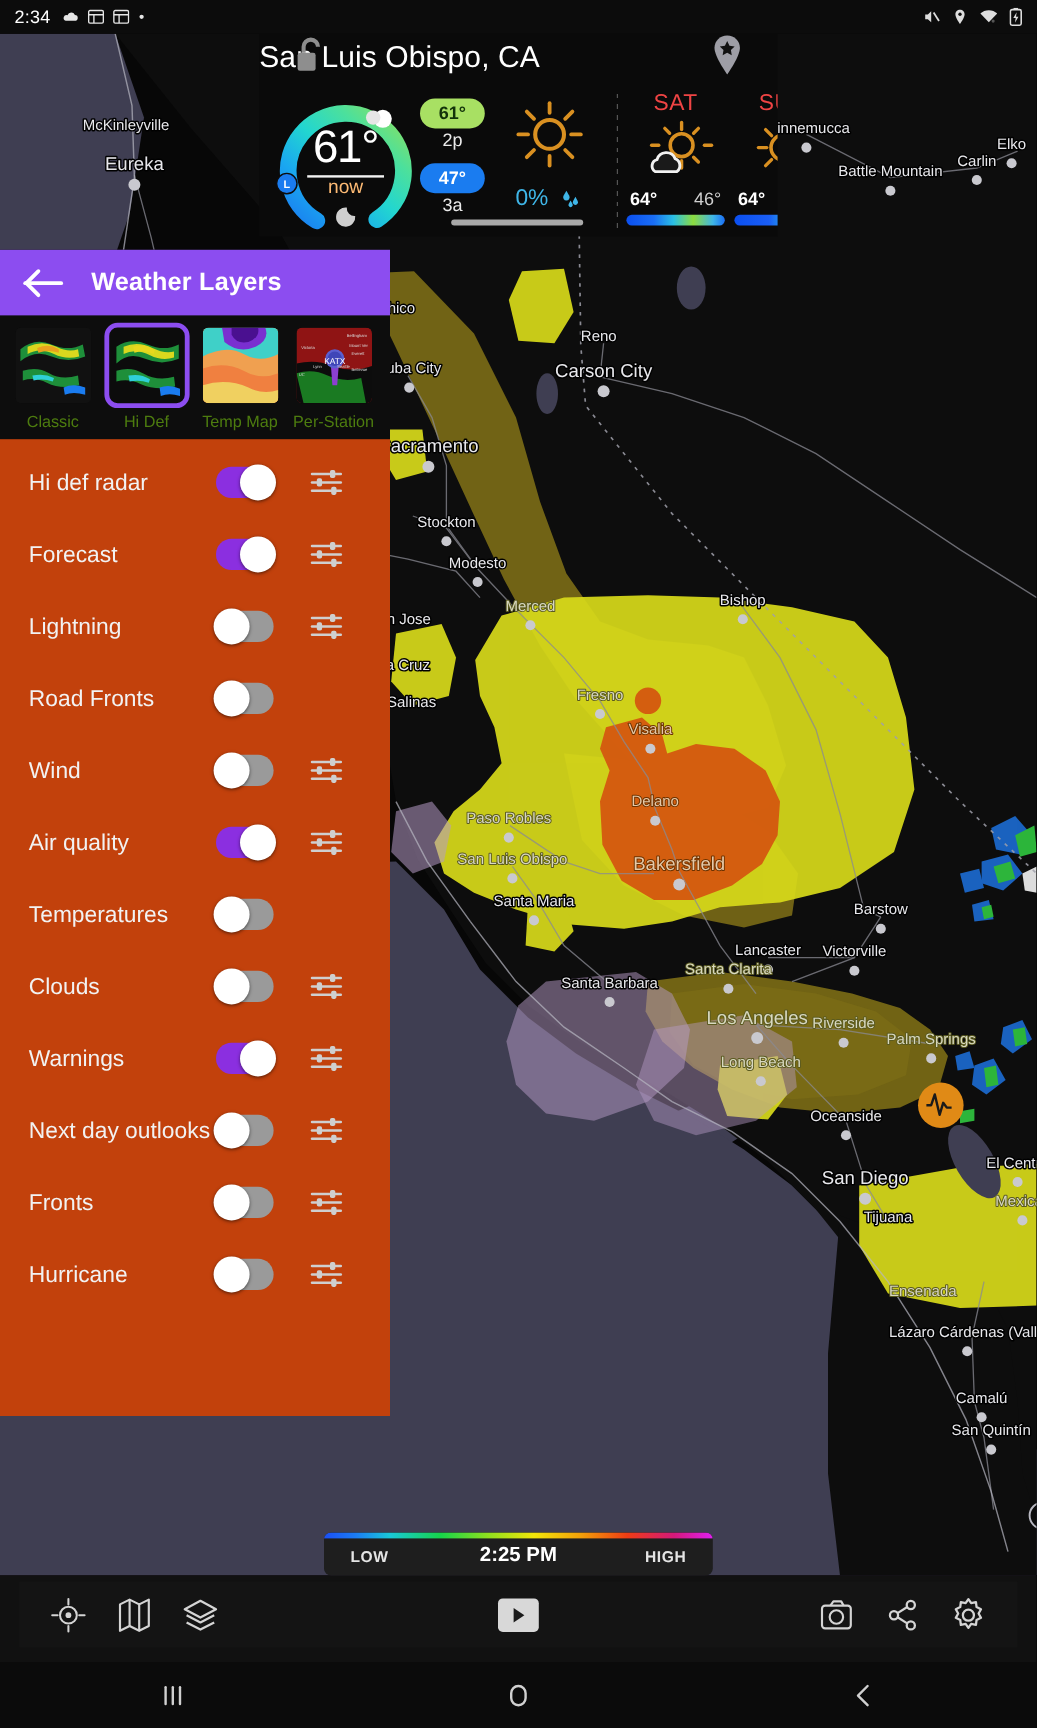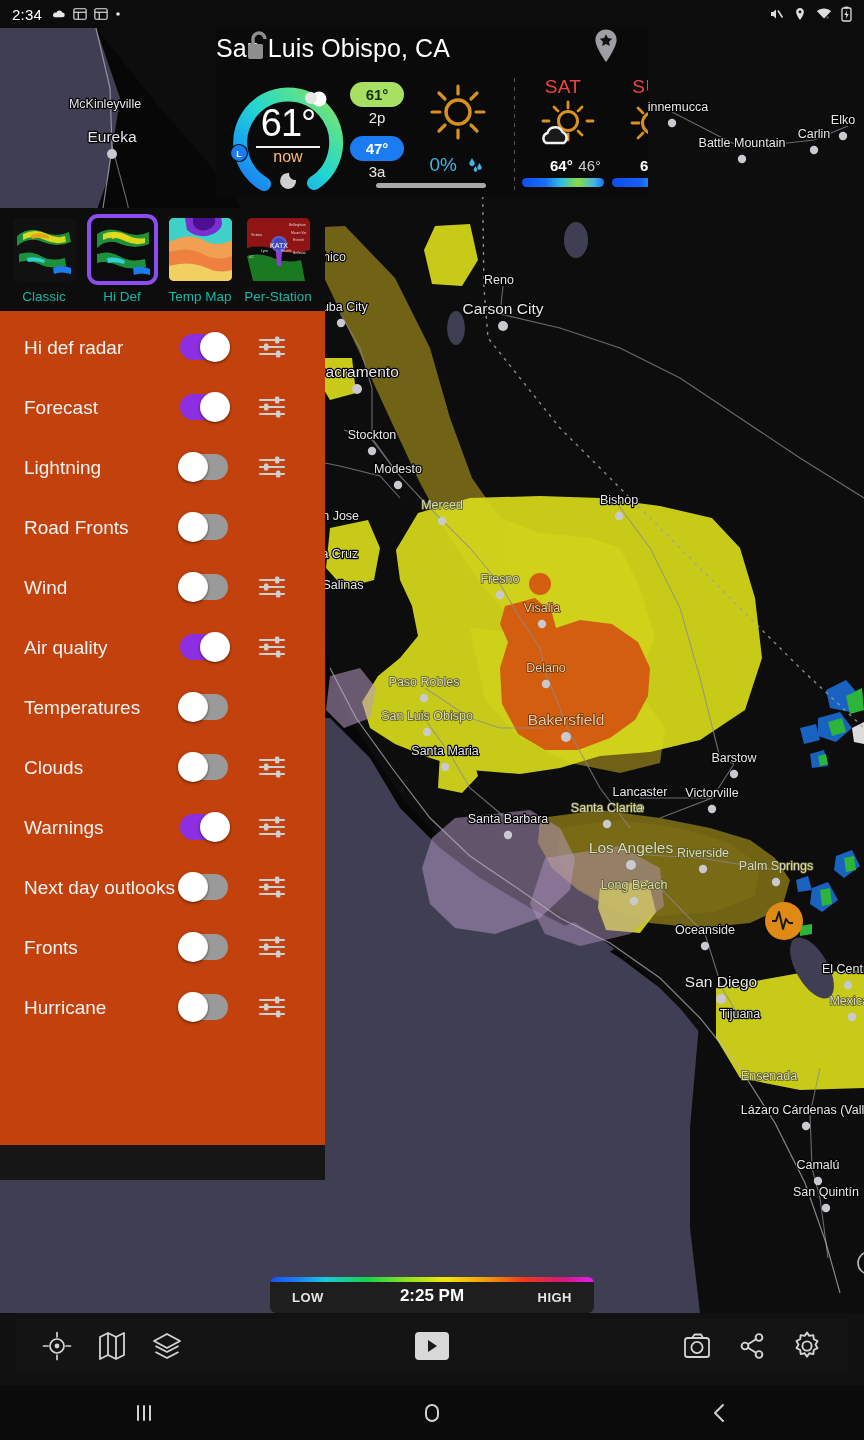--- a/index.html
+++ b/index.html
@@ -74,21 +74,21 @@
   .precip-row{ margin-top:4px; white-space:nowrap; }
 
   .vdash{ position:absolute; left:298px; top:2px; width:1px; height:112px;
           background:repeating-linear-gradient(#555 0 4px, transparent 4px 9px); }
 
   .daycol{ position:absolute; top:0; width:82px; text-align:center; }
   .daycol.sat{ left:306px; }
   .daycol.sun{ left:396px; }
   .dayname{ color:#ef4444; font-size:19px; letter-spacing:.4px; margin-bottom:1px; }
   .daytemps{ margin-top:2px; display:flex; justify-content:space-between; padding:0 3px; }
-  .dhi{ color:#fff; font-size:15px; font-weight:700;margin-left:25px; }
+  .dhi{ color:#fff; font-size:15px; font-weight:700; }
   .dlo{ color:#cfcfcf; font-size:15px; font-weight:400; }
   .daybar{ height:9px; border-radius:5px; margin-top:4px;
            background:linear-gradient(90deg,#0b4ff0 0%,#1a6ef5 28%,#2bc0e4 48%,#8ddc3e 68%,#3fb6e8 88%,#1a6ef5 100%); }
   .daybar.sunbar{ background:linear-gradient(90deg,#0b4ff0 0%,#1a5ef5 35%,#2bb8e6 58%,#9fe04a 78%,#2bc0e4 92%,#1a6ef5 100%); }
 
   .wx-scroll{ position:absolute; left:160px; bottom:8px; width:110px; height:5px; border-radius:3px; background:#a9a9a9; }
 
   
   .sidebar{
     position:absolute; left:0; top:208px; width:325px; height:972px;
@@ -101,21 +101,21 @@
   .sb-title{ color:#fff; font-size:21px; font-weight:700; margin-left:16px; letter-spacing:.2px; }
 
   .presets{ display:flex; padding:10px 8px 6px; gap:6px; background:#0d0d0d; }
   .preset{ width:72px; }
   .thumb{
     width:63px; height:63px; border-radius:5px; margin:0 auto; overflow:hidden; position:relative;
     background:#111;
   }
   .preset.sel .thumb{ outline:4px solid #8c4df0; outline-offset:0; border-radius:7px; }
   .preset.sel{ }
-  .preset-lbl{ text-align:center; color:#14b8a6; font-size:13.5px; margin-top:7px; line-height:17px; }
+  .preset-lbl{ text-align:center; color:#4d7c0f; font-size:13.5px; margin-top:7px; line-height:17px; }
 
   .layerlist{ background:#c2410c; padding-top:6px; height:834px; overflow:hidden; position:relative; }
   .layerrow{ display:flex; align-items:center; height:60px; padding:0 0 0 24px; }
   .layername{ color:#f2f2f2; font-size:19px; line-height:23px; width:152px; }
   .toggle{
     width:48px; height:26px; border-radius:14px; position:relative; flex:0 0 auto;
     margin-left:4px;
   }
   .toggle.on{ background:#8b2fe0; }
   .toggle.off{ background:#9a9a9a; }
@@ -528,20 +528,29 @@
 
         </div>
         <div class="daybar sunbar"></div>
       </div>
 
       <div class="wx-scroll"></div>
     </div>
   </div>
 
   <div class="sidebar">
+    <div class="sb-header">
+      <div class="sb-back">
+        <svg width="34" height="26" viewBox="0 0 34 26">
+          <line x1="2" y1="13" x2="32" y2="13" stroke="#fff" stroke-width="3.2" stroke-linecap="round"></line>
+          <polyline points="13,3 3,13 13,23" fill="none" stroke="#fff" stroke-width="3.2" stroke-linecap="round" stroke-linejoin="round"></polyline>
+        </svg>
+      </div>
+      <div class="sb-title">Weather Layers</div>
+    </div>
 
     <div class="presets" id="presets">
         <div class="preset">
           <div class="thumb"><svg width="63" height="63" viewBox="0 0 63 63">
               <rect width="63" height="63" fill="#111"></rect>
     <path d="M4 18 Q16 8 30 14 Q44 20 56 14 L58 24 Q44 30 30 24 Q16 18 4 28 Z" fill="#1e8f3a"></path>
     <path d="M10 16 Q22 10 34 16 Q44 21 52 18 L53 24 Q42 27 32 22 Q20 16 10 22 Z" fill="#d9d81e"></path>
     <path d="M18 17 Q28 13 36 18 L36 21 Q27 18 19 21 Z" fill="#e8a21e"></path>
     <path d="M6 36 Q18 32 28 38 Q38 44 52 40 L53 48 Q38 52 26 46 Q16 41 6 44 Z" fill="#1e8f3a"></path>
     <path d="M14 40 Q24 38 32 42 L31 45 Q23 42 15 44 Z" fill="#2fd0d8"></path>

